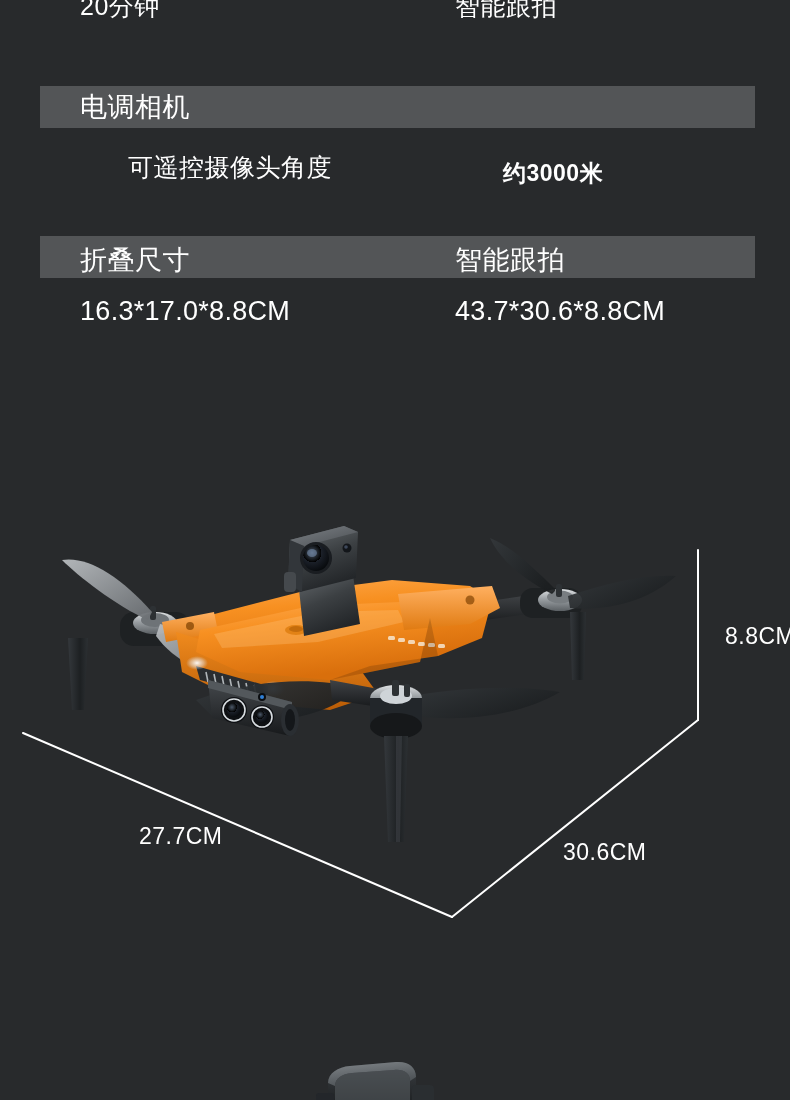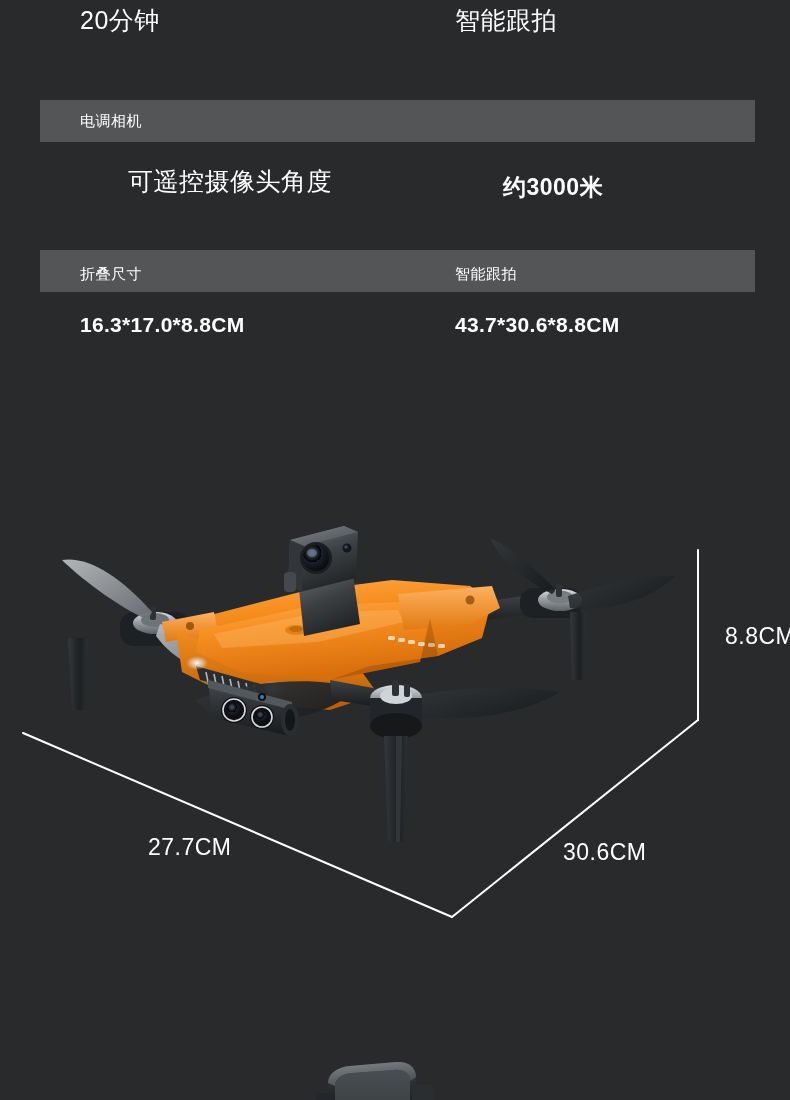--- a/index.html
+++ b/index.html
@@ -21,21 +21,21 @@
     width: 790px;
     height: 1100px;
     overflow: hidden;
     background: #282a2c;
   }
 
   
   .spec-region {
     position: absolute;
     left: 0;
-    top: 14px;
+    top: 0;
     width: 790px;
     height: 350px;
     text-align: right;
   }
 
   .spec-row-values {
     position: absolute;
     left: 0;
     width: 790px;
     height: 46px;
@@ -52,38 +52,38 @@
     top: 0;
     height: 100%;
     display: flex;
     align-items: center;
     white-space: nowrap;
   }
   .col-a { left: 80px; }
   .col-b { left: 455px; }
 
   .hdr-text {
-    font-size: 15px;
+    font-size: 27px;
     font-weight: 400;
     color: #ffffff;
     letter-spacing: 0.5px;
   }
   .val-text {
     font-size: 25px;
     font-weight: 400;
     color: #ffffff;
     letter-spacing: 0.5px;
   }
   .val-text.small {
     font-size: 23px;
     font-weight: bold;
   }
   .val-num {
-    font-size: 21px;
-    font-weight: 700;
+    font-size: 27px;
+    font-weight: 400;
     color: #ffffff;
     letter-spacing: 0.3px;
   }
 
   
   .top-row {
     position: absolute;
     left: 0;
     top: -14px;
     width: 790px;
@@ -105,21 +105,21 @@
     width: 790px;
     height: 620px;
   }
   .dim-label {
     position: absolute;
     font-size: 23px;
     color: #ffffff;
     letter-spacing: 0.5px;
     white-space: nowrap;
   }
-  .lbl-width  { left: 148px; top: 443px; margin-top: 11px; }
+  .lbl-width  { left: 139px; top: 443px; }
   .lbl-depth  { left: 563px; top: 443px; margin-top: 16px; }
   .lbl-height { left: 725px; top: 243px; }
 
   
   .drone-wrap {
     position: absolute;
     left: 0;
     top: 380px;
     width: 790px;
     height: 620px;

